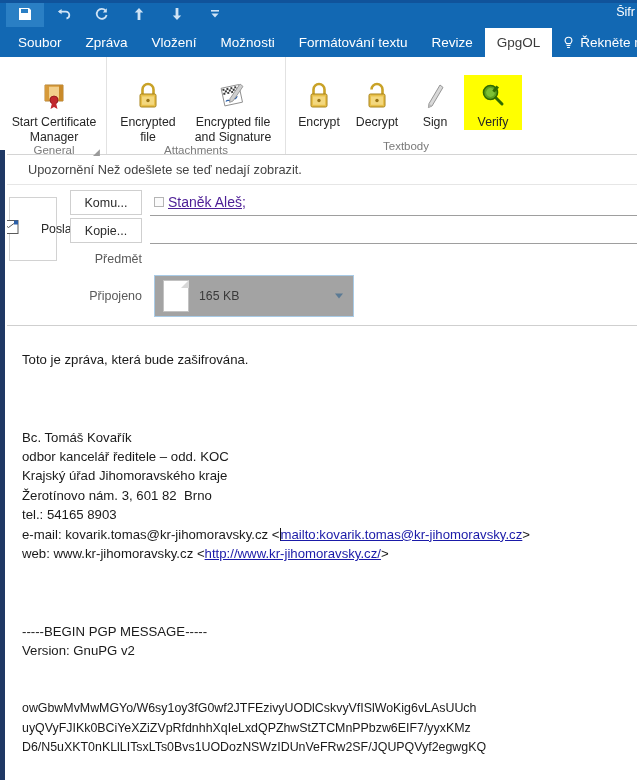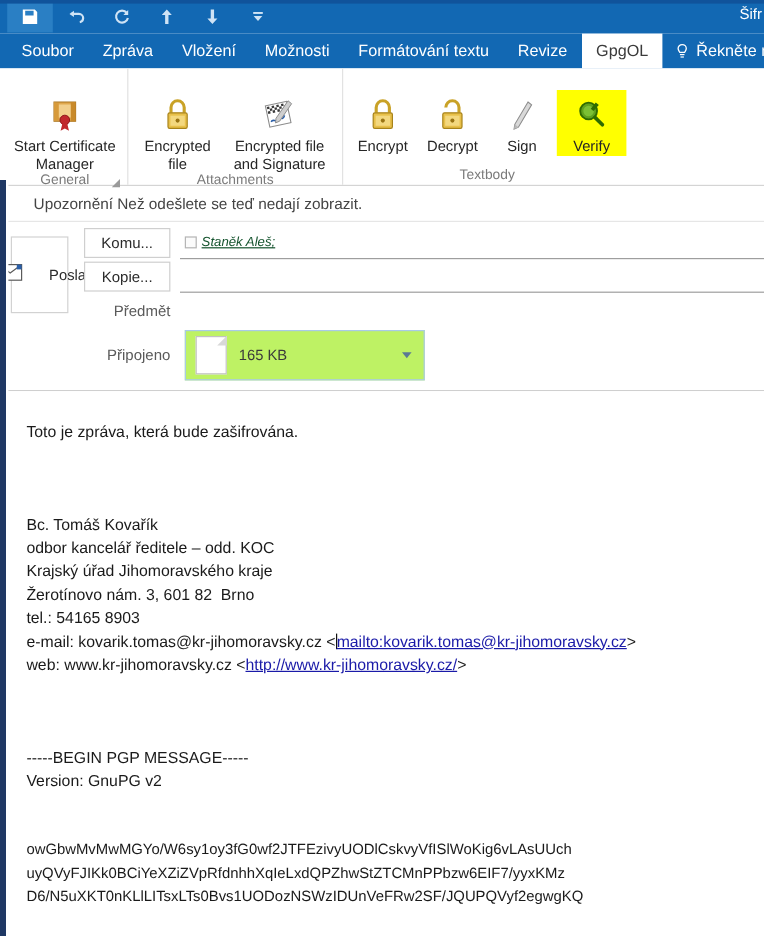--- a/index.html
+++ b/index.html
@@ -200,29 +200,28 @@
   .recip {
     display: inline-flex; align-items: center; gap: 4px;
   }
   .recip-chk {
     width: 10px; height: 10px;
     border: 1px solid #b5b5b5; background: #fbfbfb;
     display: inline-block;
   }
   .recip-name {
     text-decoration: underline;
-    font-size: 11px;
-    color: #14532d;
-    font-style: italic;
+    font-size: 14px;
+    color: #4c1d95;
   }
   .attachrow { display: flex; align-items: center; min-height: 46px; }
   .attachcell { flex:1; padding-left: 4px; }
   .attach-chip {
     width: 200px; height: 42px;
-    background: #bef264;
+    background: #a3a3a3;
     border: 1px solid #a9cbe6;
     display: flex; align-items: center; gap: 10px;
     padding: 0 8px;
     position: relative;
     cursor: default;
   }
   .attach-chip .fileicon {
     width: 26px; height: 32px;
     background: #ffffff;
     border: 1px solid #c2c2c2;

